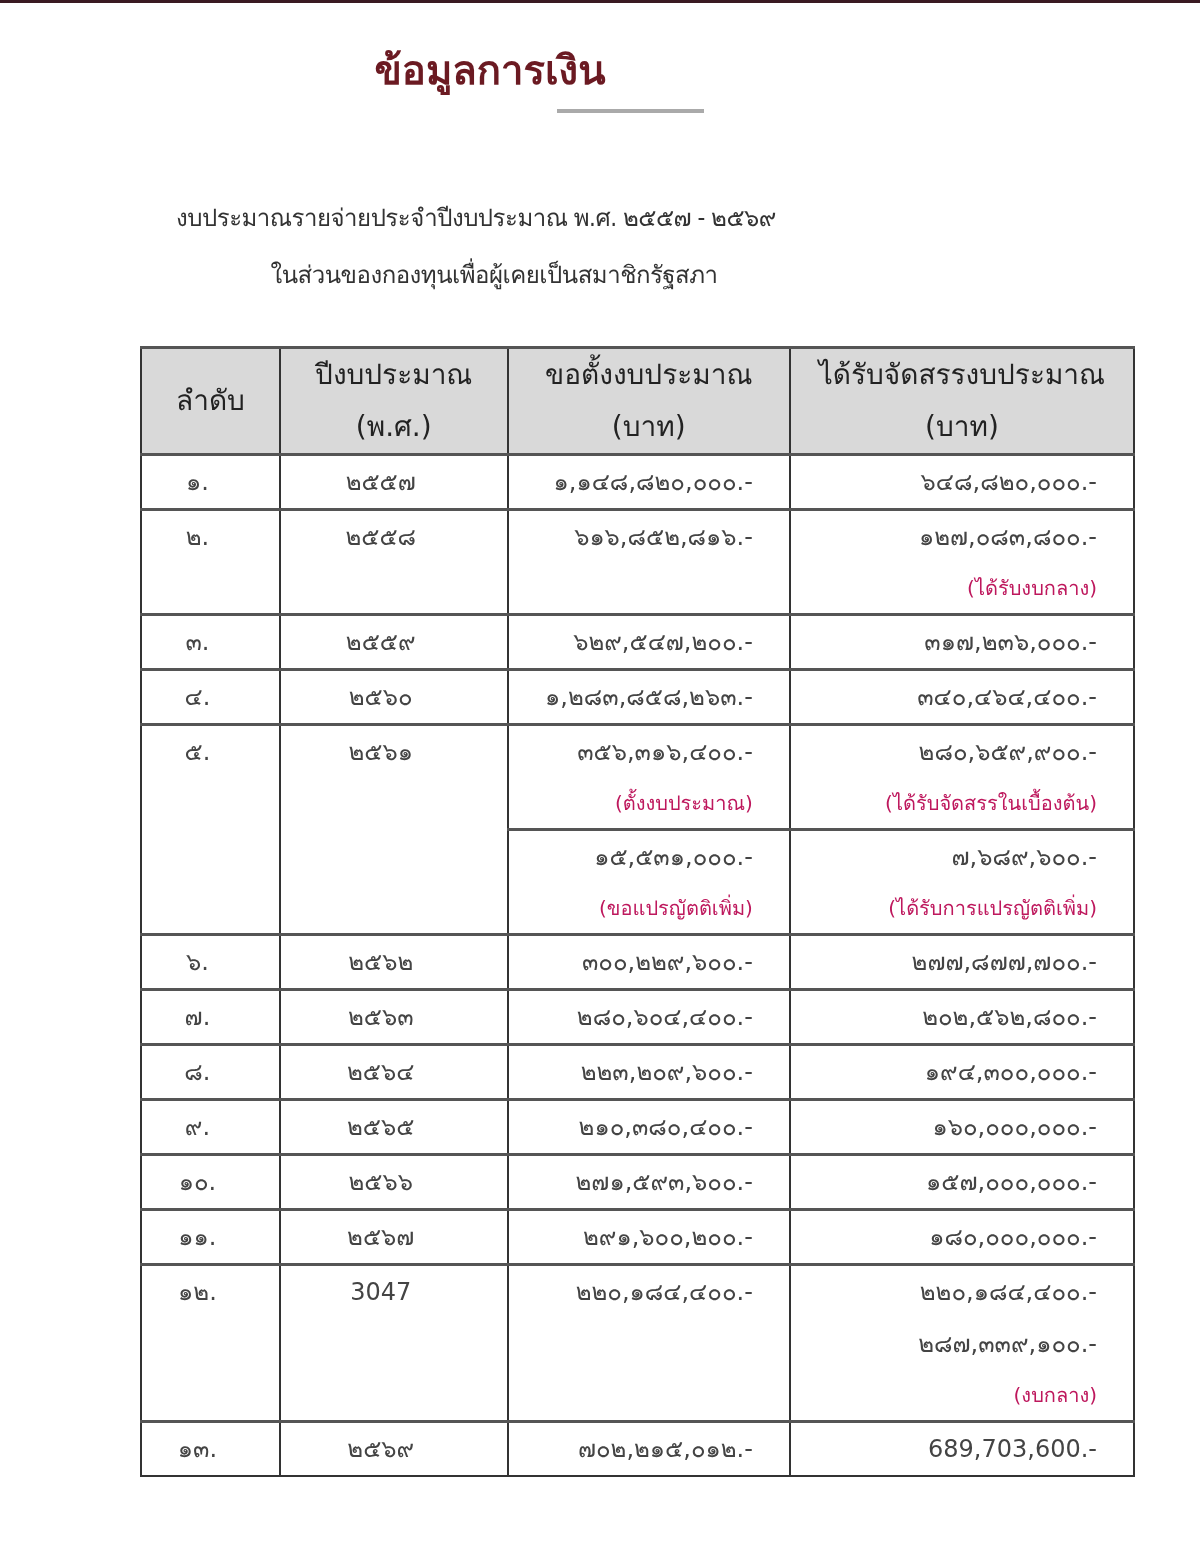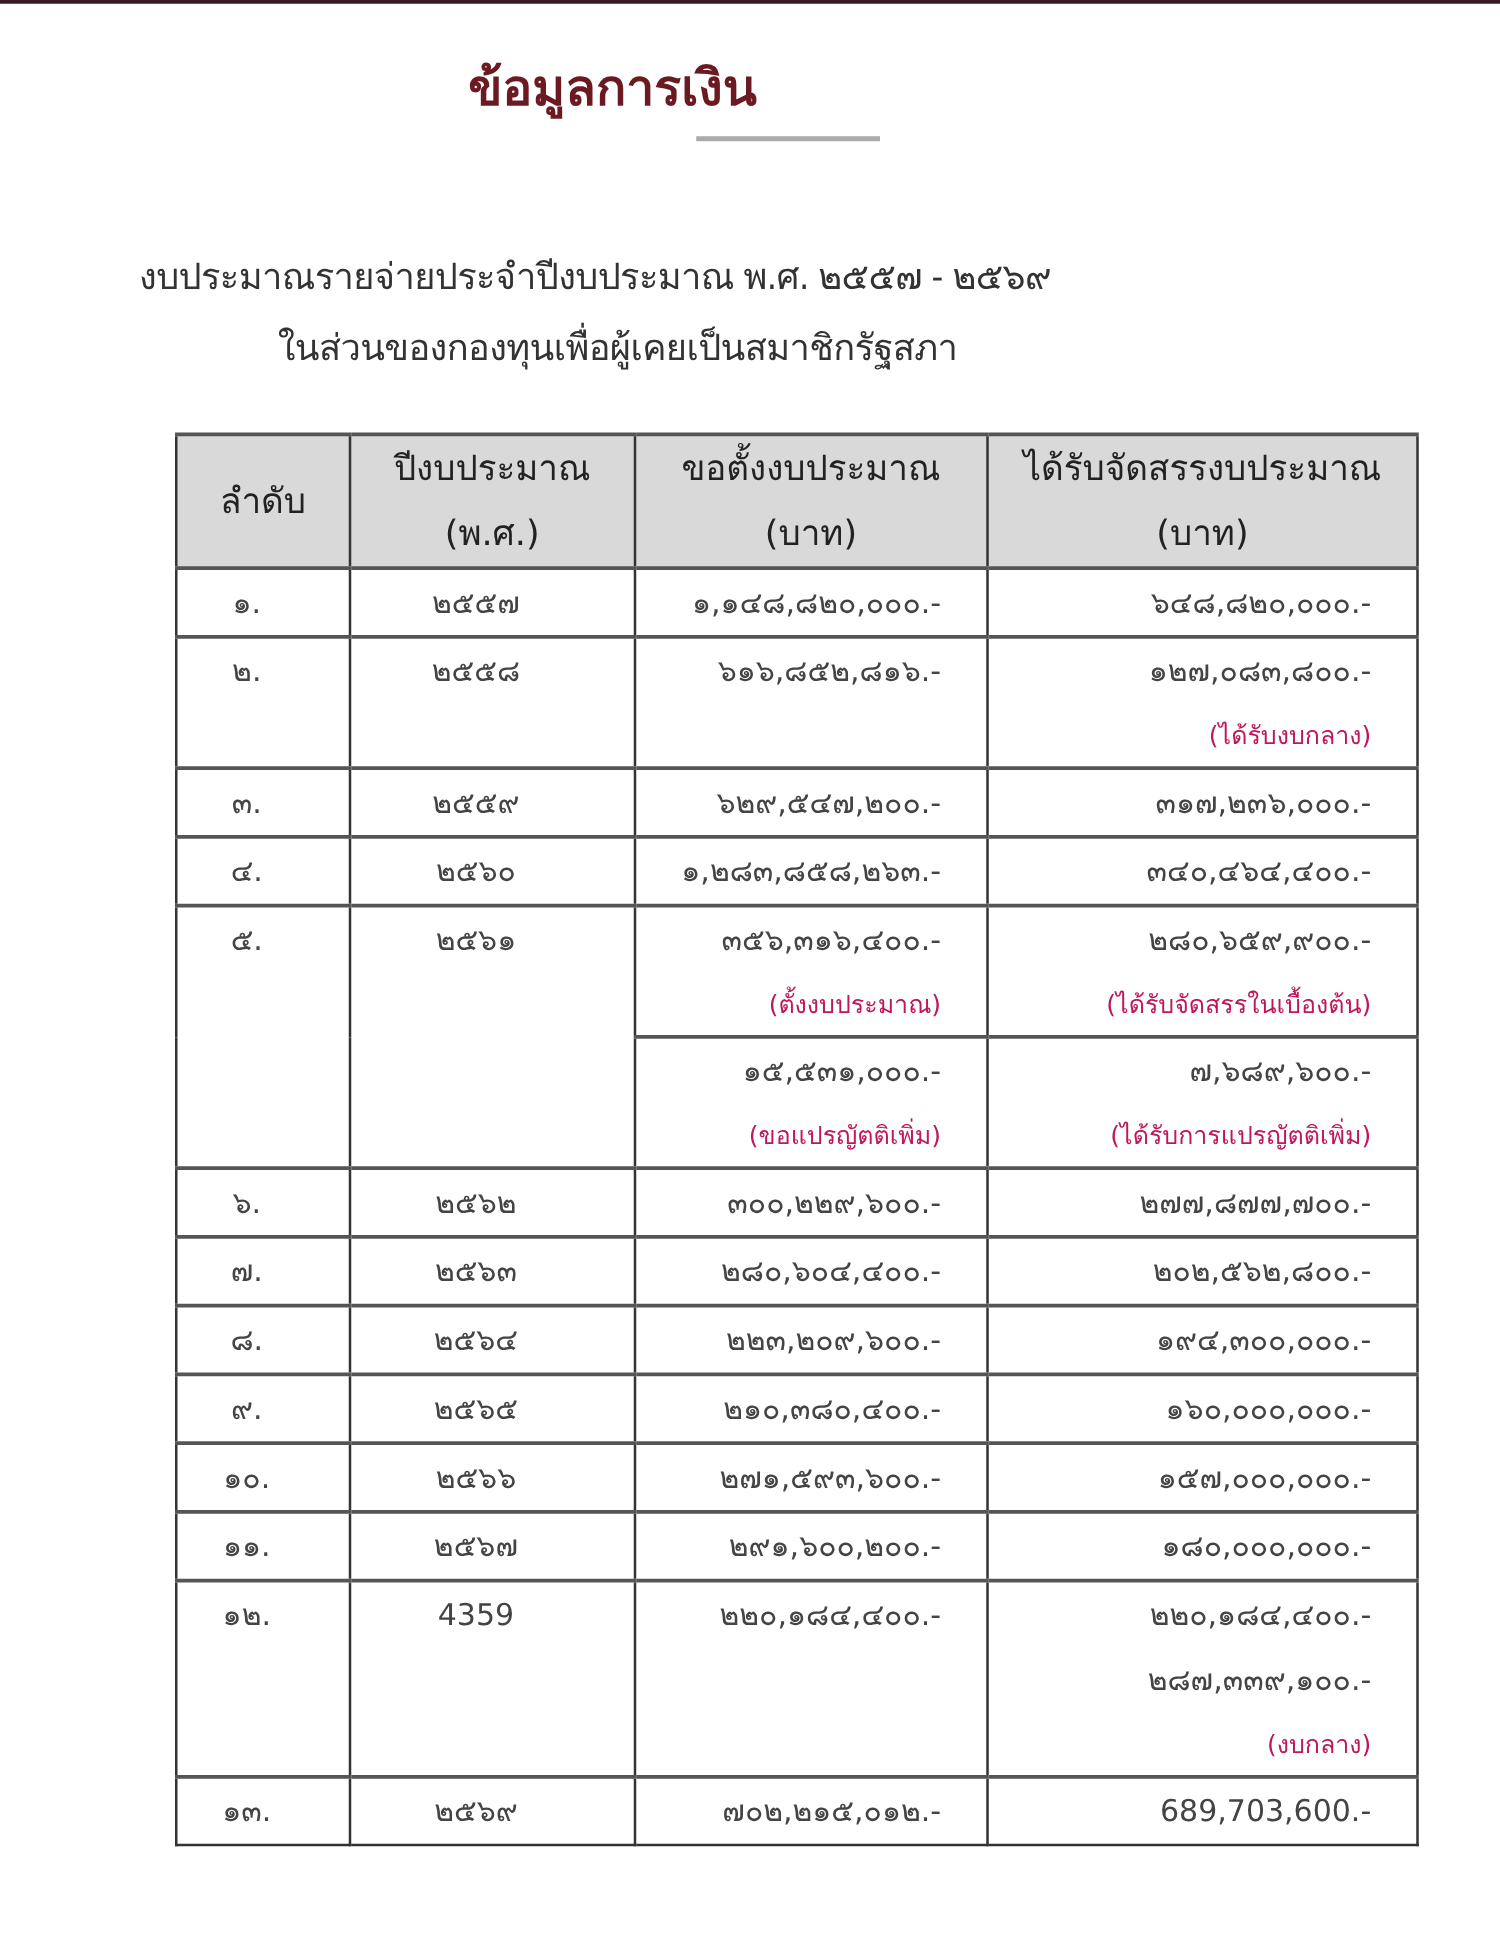--- a/index.html
+++ b/index.html
@@ -10,21 +10,21 @@
   .top-bar { position: absolute; left: 0; top: 0; width: 1200px; height: 3px; background: #3a1a22; }
   .page-title {
     position: absolute; top: 38px; left: 0; width: 980px; text-align: center;
     font-size: 40px; font-weight: bold; color: #6b1a22; letter-spacing: 0px;
   }
   .title-underline {
     position: absolute; top: 109px; left: 557px; width: 147px; height: 4px; background: #aaaaaa;
   }
   .subtitle {
     position: absolute; left: 0; width: 952px; text-align: center;
-    font-size: 29px; color: #333; font-family: "DejaVu Sans Condensed", "DejaVu Sans", sans-serif;
+    font-size: 24px; color: #333; font-family: "DejaVu Sans Condensed", "DejaVu Sans", sans-serif;
     letter-spacing: -0.5px;
   }
   .subtitle.l1 { top: 198px; }
   .subtitle.l2 { top: 255px; padding-left: 18px; }
 
   table.budget {
     position: absolute; left: 140px; top: 346px; width: 995px;
     border-collapse: collapse; font-size: 24px; color: #444;
   }
   table.budget th, table.budget td {
@@ -153,21 +153,21 @@
       <td class="c-alloc">๑๕๗,๐๐๐,๐๐๐.-</td>
     </tr>
     <tr>
       <td class="c-idx">๑๑.</td>
       <td class="c-year">๒๕๖๗</td>
       <td class="c-req">๒๙๑,๖๐๐,๒๐๐.-</td>
       <td class="c-alloc">๑๘๐,๐๐๐,๐๐๐.-</td>
     </tr>
     <tr>
       <td class="c-idx">๑๒.</td>
-      <td class="c-year">4359</td>
+      <td class="c-year">3047</td>
       <td class="c-req">๒๒๐,๑๘๔,๔๐๐.-</td>
       <td class="c-alloc">
         <span class="num">๒๒๐,๑๘๔,๔๐๐.-</span>
         <span class="num">๒๘๗,๓๓๙,๑๐๐.-</span>
         <span class="note">(งบกลาง)</span>
       </td>
     </tr>
     <tr>
       <td class="c-idx">๑๓.</td>
       <td class="c-year">๒๕๖๙</td>

